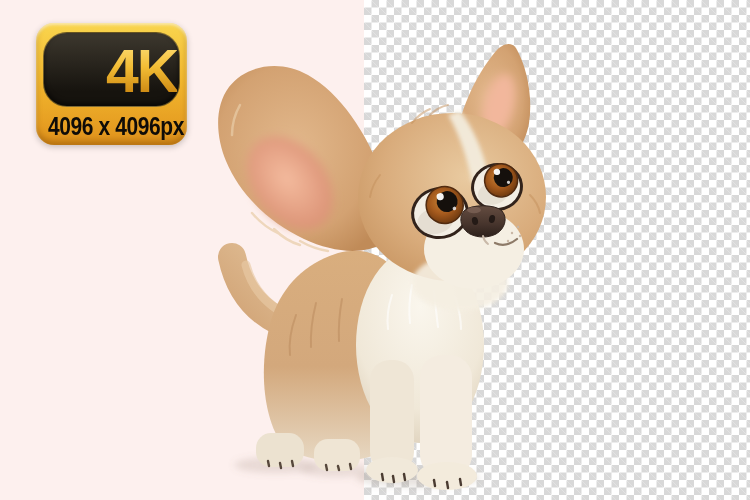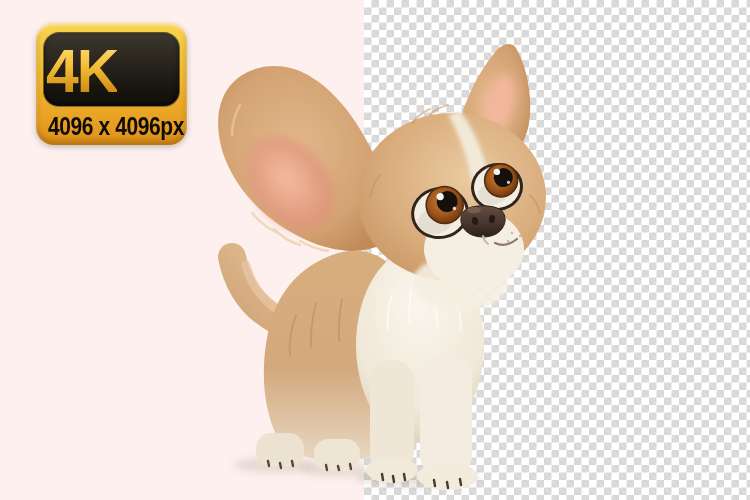--- a/index.html
+++ b/index.html
@@ -15,25 +15,25 @@
       linear-gradient(45deg,#d8d8d8 25%,transparent 25%,transparent 75%,#d8d8d8 75%);
     background-size:15px 15px;background-position:0 0,7.5px 7.5px;
   }
   .puppy{position:absolute;left:212px;top:15px;width:340px;height:480px;}
   .badge{
     position:absolute;left:36px;top:23px;width:151px;height:122px;border-radius:18px;
     background:linear-gradient(180deg,#f9d54e 0%,#f2b72e 48%,#e0921c 100%);
     box-shadow:inset 0 2px 3px rgba(255,255,255,.55),inset 0 -4px 6px rgba(125,70,0,.45),0 2px 6px rgba(0,0,0,.22);
   }
   .badge-panel{
-    position:absolute;left:7px;top:9px;right:7px;height:73px;border-radius:16px;
+    position:absolute;left:7px;top:9px;right:7px;height:73px;border-radius:24px;
     background:linear-gradient(180deg,#3d382e 0%,#16130e 80%);
     border:1.5px solid rgba(255,205,70,.35);
     box-shadow:inset 0 -3px 5px rgba(0,0,0,.6);
-    display:flex;align-items:center;justify-content:flex-start;
+    display:flex;align-items:center;justify-content:flex-end;
   }
   .badge-4k{
     font-size:62px;font-weight:bold;line-height:1;letter-spacing:-2px;
     transform:scaleX(.95);padding-top:2px;
     background:linear-gradient(180deg,#ffe483 0%,#f3bd35 45%,#c07808 100%);
     -webkit-background-clip:text;background-clip:text;color:transparent;
   }
   .badge-dims{
     position:absolute;left:0;right:0;top:89px;text-align:center;white-space:nowrap;
     font-size:25px;font-weight:bold;color:#0f0c08;transform:scaleX(.84);letter-spacing:-.5px;

